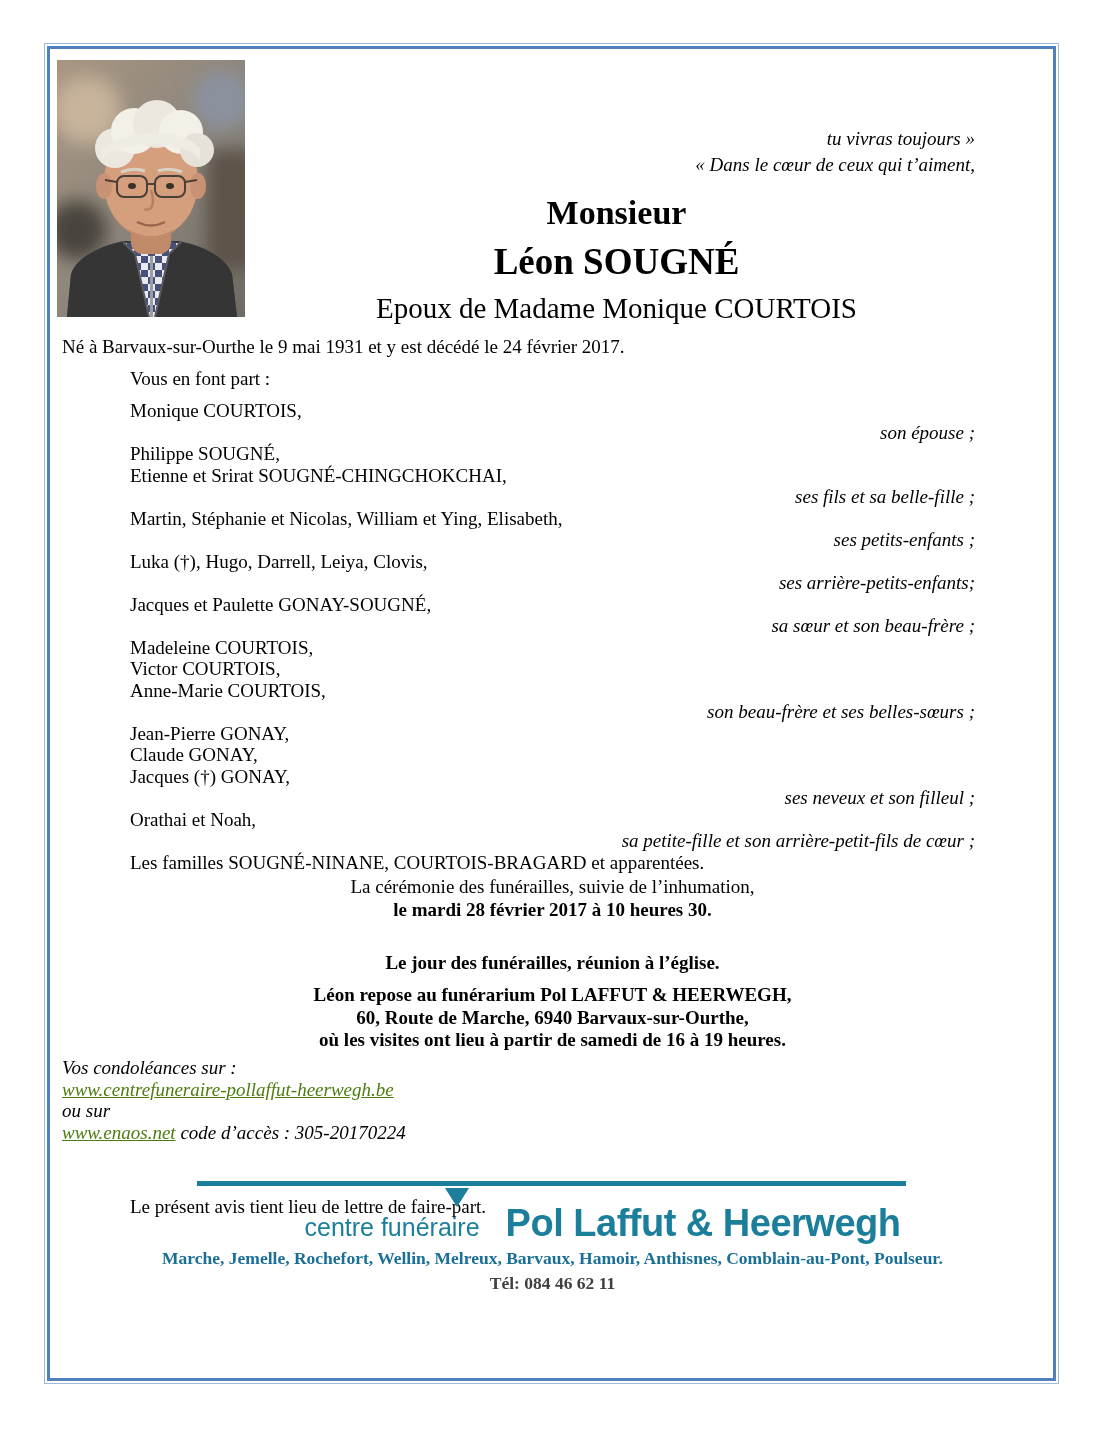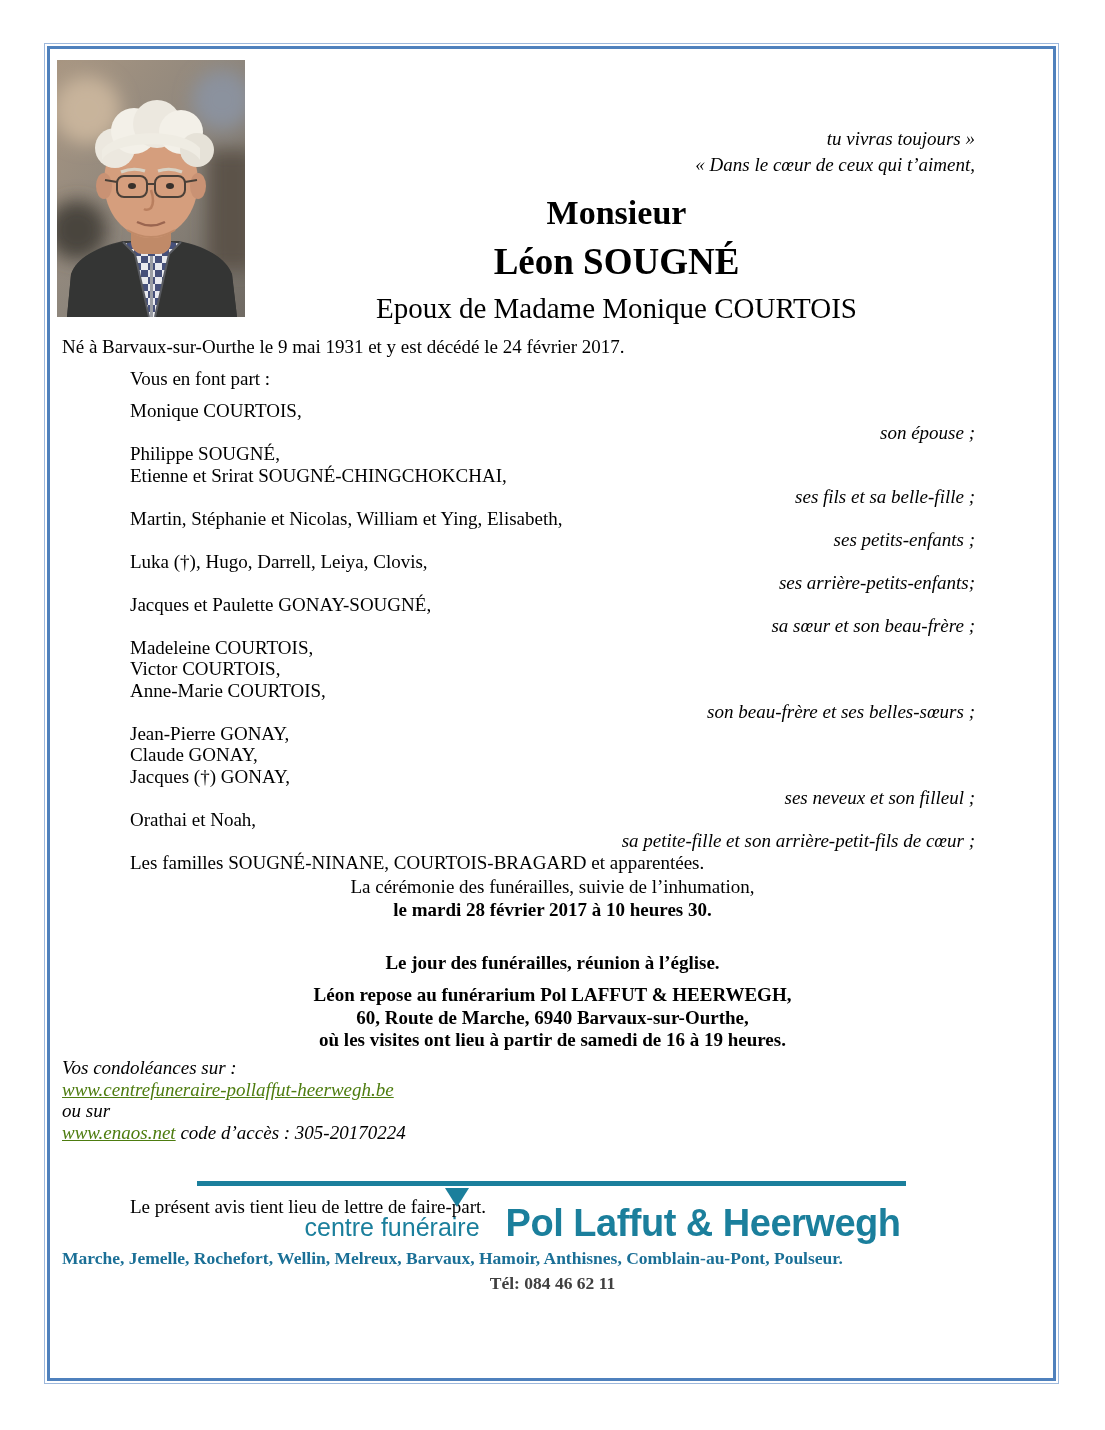--- a/index.html
+++ b/index.html
@@ -49,21 +49,21 @@
     border-top:19px solid #1b7f9c;
   }
   .brandrow {
     position:absolute; top:1202px; left:150px; right:50px;
     display:flex; justify-content:center; align-items:baseline; gap:26px;
     color:#1b7f9c; font-family:"Liberation Sans", sans-serif;
   }
   .brand-prefix { font-size:25px; }
   .brand-name   { font-size:38px; font-weight:bold; letter-spacing:-0.5px;text-align:center; }
   .cities {
-    position:absolute; top:1248px; left:62px; right:62px; 
+    position:absolute; top:1248px; left:62px; right:62px; text-align:center;
     font-weight:bold; font-size:17.5px; color:#1a6f96;
   }
   .phone {
     position:absolute; top:1273px; left:62px; right:62px; text-align:center;
     font-weight:bold; font-size:17.5px; color:#404040;
   }
 </style>
 </head>
 <body>
 

